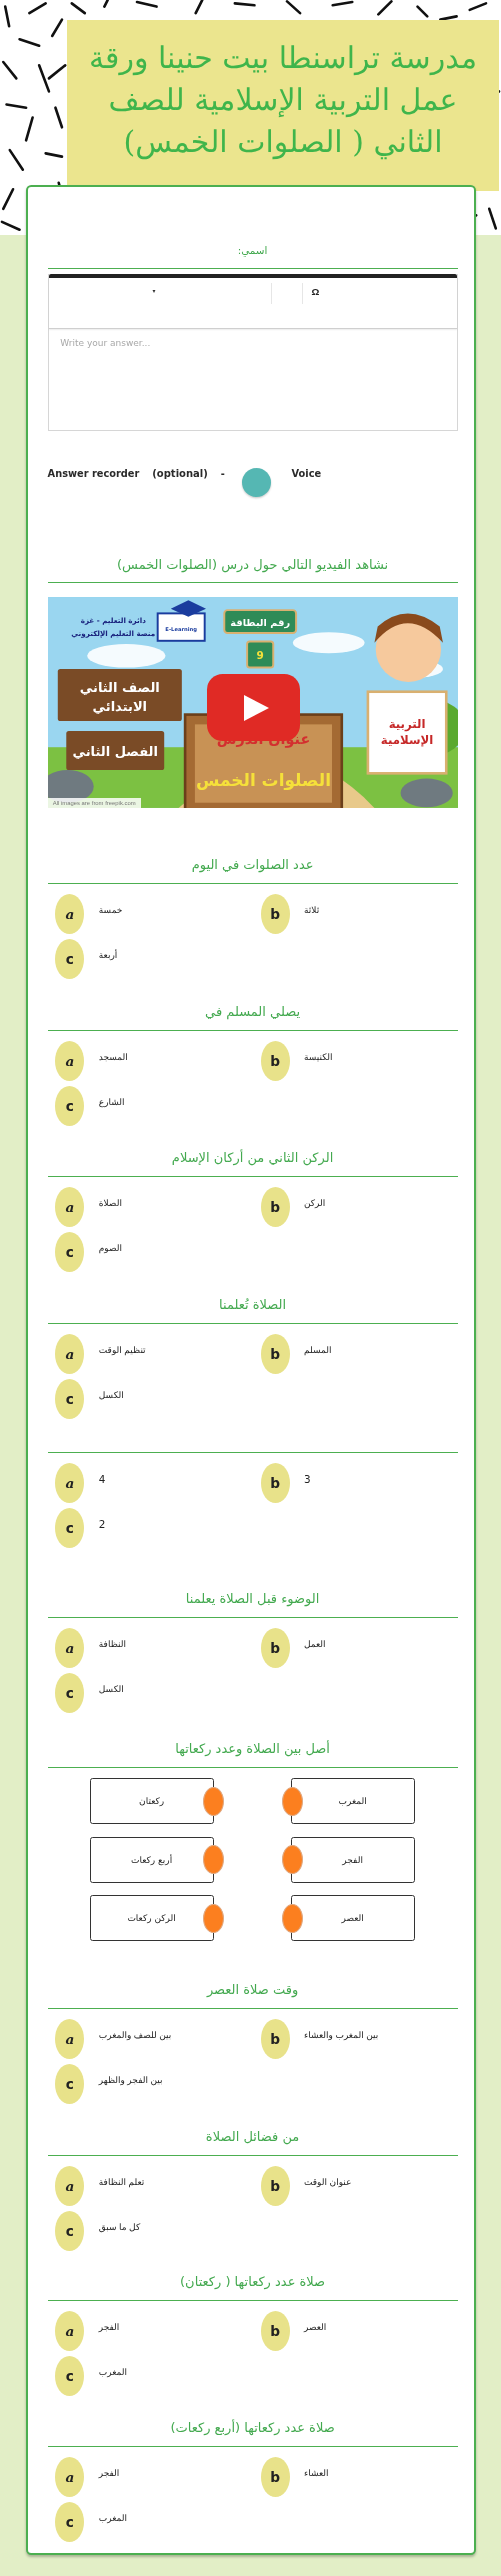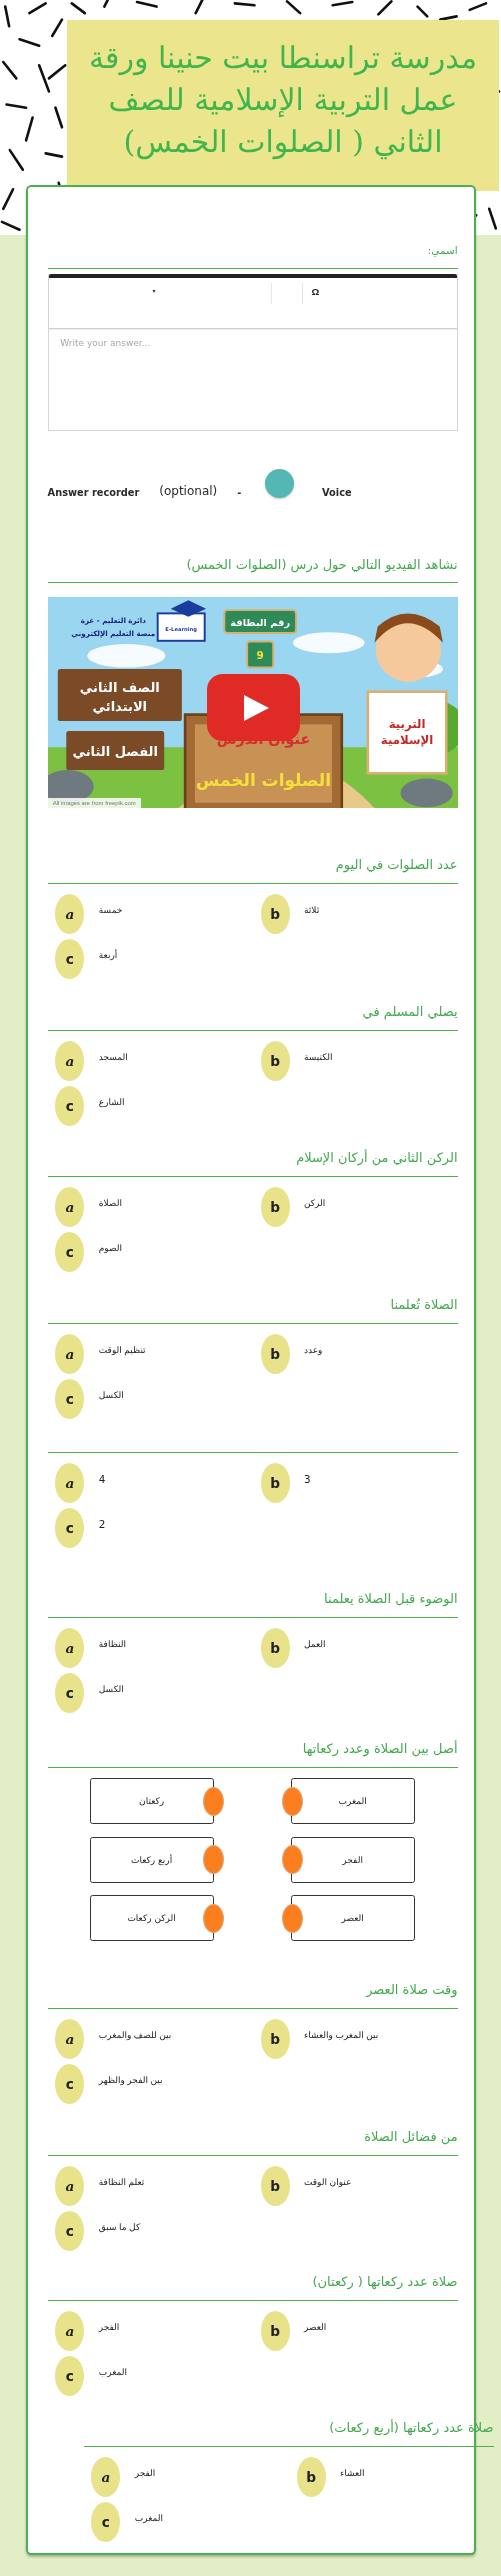--- a/index.html
+++ b/index.html
@@ -39,21 +39,21 @@
       border-radius: 5.2px;
       box-shadow: 0 2px 2.6px rgba(0,0,0,0.25);
     }
     .section { position: absolute; left: 19.6px; width: 410px; }
     .q-title {
       color: #43a94f;
       font-size: 13px;
       font-family: "DejaVu Sans", sans-serif;
       font-weight: normal;
       direction: rtl;
-      text-align: right;
+      text-align: center;
       unicode-bidi: plaintext;
       height: 18px;
       line-height: 18px;
     }
     .q-title .inner { display: inline-block; direction: rtl; }
     .divider { height: 0.7px; background: #4caf50; margin-top: 9px; }
     .name-label { font-size: 10.4px; color: #43a94f; }
     .editor {
       position: absolute; left: 19.6px; top: 87px; width: 410px;
       border: 0.7px solid #d6d6d6; border-top: none;
@@ -64,25 +64,25 @@
     .editor .sep1 { position: absolute; left: 222px; top: 5.2px; width: 0.7px; height: 21px; background: #e6e6e6; }
     .editor .sep2 { position: absolute; left: 253px; top: 5.2px; width: 0.7px; height: 21px; background: #e6e6e6; }
     .editor .omega { position: absolute; left: 263px; top: 7.8px; font-size: 9.8px; font-weight: bold; color: #222; }
     .editor .textarea {
       display: block; width: 100%; height: 101px; border: none; outline: none; resize: none;
       padding: 9px 11.7px; font-family: "DejaVu Sans", sans-serif; font-size: 9px; color: #333;
     }
     .editor .textarea::placeholder { color: #a8a8a8; }
     .recorder {
       position: absolute; left: 19.6px; top: 281px; height: 30px;
-      display: flex; align-items: flex-end; gap: 20px;
+      display: flex; align-items: flex-start; gap: 13px;
       font-family: "DejaVu Sans", sans-serif; color: #2b2b2b;
     }
     .recorder .rec-label { font-weight: bold; font-size: 9.8px; }
-    .recorder .rec-opt { font-weight: normal; font-size: 12px; }
+    .recorder .rec-opt { font-weight: bold; font-size: 10px; }
     .recorder .rec-dash { font-weight: bold; font-size: 9.8px; }
     .recorder .rec-btn {
       width: 29px; height: 29px; border-radius: 50%; background: #55b7b3;
       box-shadow: 0 1.3px 2px rgba(0,0,0,0.2); margin: 0 7.8px 0 3.9px; cursor: pointer; border: none;
     }
     .recorder .voice { font-weight: bold; font-size: 9.8px; }
     .video {
       position: absolute; left: 19.6px; top: 410px; width: 410px; height: 211px;
       overflow: hidden; background: #8fd1ee;
     }
@@ -316,21 +316,21 @@
   <div class="section" style="top: 1109px;">
     <div class="q-title"><span class="inner">الصلاة تُعلمنا</span></div>
     <div class="divider"></div>
     <div class="options">
       <div class="opt pa">
           <span class="badge a">a</span>
           <span class="otext">تنظيم الوقت</span>
         </div>
       <div class="opt pb">
           <span class="badge">b</span>
-          <span class="otext">وعدد</span>
+          <span class="otext">المسلم</span>
         </div>
       <div class="opt pc">
           <span class="badge">c</span>
           <span class="otext">الكسل</span>
         </div>
     </div>
   </div>
 
   <div class="section" style="top: 1256px;">
     <div class="divider"></div>
@@ -439,21 +439,21 @@
           <span class="badge">b</span>
           <span class="otext">العصر</span>
         </div>
       <div class="opt pc">
           <span class="badge">c</span>
           <span class="otext">المغرب</span>
         </div>
     </div>
   </div>
 
-  <div class="section" style="top: 2232px; margin-left: 36px;">
+  <div class="section" style="top: 2232px;">
     <div class="q-title"><span class="inner">صلاة عدد ركعاتها (أربع ركعات)</span></div>
     <div class="divider"></div>
     <div class="options">
       <div class="opt pa">
           <span class="badge a">a</span>
           <span class="otext">الفجر</span>
         </div>
       <div class="opt pb">
           <span class="badge">b</span>
           <span class="otext">العشاء</span>

